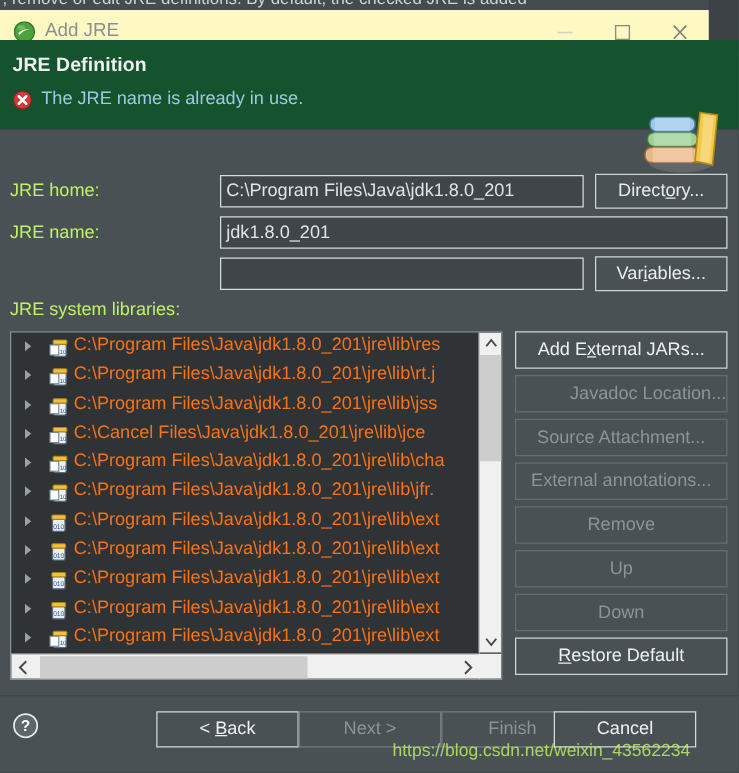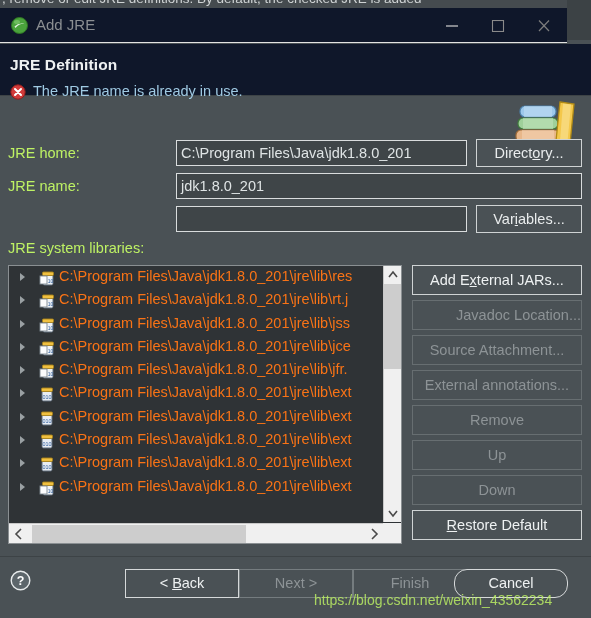--- a/index.html
+++ b/index.html
@@ -36,21 +36,21 @@
     top: 0; left: 567px;
     width: 24px; height: 40px;
     background: #3c4245;
   }
 
   
   .titlebar {
     position: absolute;
     top: 8px; left: 0;
     width: 567px; height: 35px;
-    background: #0f172a;
+    background: #fef9c3;
     border-bottom: 1px solid #e3e3e3;
   }
   .title-icon {
     position: absolute; left: 11px; top: 9px;
     width: 17px; height: 17px;
   }
   .title-text {
     position: absolute; left: 36px; top: 8px;
     font-size: 15px;
     color: #8b8f92;
@@ -62,23 +62,23 @@
     cursor: default;
   }
   .winbtn svg { position: absolute; left: 15px; top: 12px; }
   .btn-min  { left: 429px; }
   .btn-max  { left: 475px; }
   .btn-close{ left: 521px; }
 
   
   .header {
     position: absolute;
-    top: 44px; left: 0;
-    width: 591px; height: 52px;
-    background: #0f172a;
+    top: 32px; left: 0;
+    width: 591px; height: 72px;
+    background: #14532d;
     border-bottom: 1px solid #3d4346;
   }
   .header-title {
     position: absolute; left: 10px; top: 12px;
     font-size: 15.5px; font-weight: bold;
     color: #eef1f2;
     letter-spacing: 0.1px;
   }
   .error-icon {
     position: absolute; left: 10px; top: 40px;
@@ -384,21 +384,31 @@
             <span class="rtext">C:\Program Files\Java\jdk1.8.0_201\jre\lib\jss</span>
           </div>
           <div class="trow">
             <span class="arrow"></span>
             <span class="jar"><svg width="16" height="16" viewBox="0 0 16 16">
                 <rect x="4" y="5" width="10" height="10" rx="1.5" fill="#eef2f6" stroke="#5d6a78" stroke-width="1"></rect>
                 <rect x="3.5" y="2" width="11" height="3.5" rx="1" fill="#f0c040" stroke="#a8821a" stroke-width="0.9"></rect>
                 <rect x="1" y="6" width="7" height="8" fill="#fbfcfd" stroke="#7d8890" stroke-width="0.9"></rect>
                 <text x="11.5" y="13" font-size="5" font-family="Liberation Sans, sans-serif" fill="#2e5d9e" text-anchor="middle">10</text>
               </svg></span>
-            <span class="rtext">C:\Program Files\Java\jdk1.8.0_201\jre\lib\jce</span>
+            <span class="rtext">C:\Cancel Files\Java\jdk1.8.0_201\jre\lib\jce</span>
+          </div>
+          <div class="trow">
+            <span class="arrow"></span>
+            <span class="jar"><svg width="16" height="16" viewBox="0 0 16 16">
+                <rect x="4" y="5" width="10" height="10" rx="1.5" fill="#eef2f6" stroke="#5d6a78" stroke-width="1"></rect>
+                <rect x="3.5" y="2" width="11" height="3.5" rx="1" fill="#f0c040" stroke="#a8821a" stroke-width="0.9"></rect>
+                <rect x="1" y="6" width="7" height="8" fill="#fbfcfd" stroke="#7d8890" stroke-width="0.9"></rect>
+                <text x="11.5" y="13" font-size="5" font-family="Liberation Sans, sans-serif" fill="#2e5d9e" text-anchor="middle">10</text>
+              </svg></span>
+            <span class="rtext">C:\Program Files\Java\jdk1.8.0_201\jre\lib\cha</span>
           </div>
           <div class="trow">
             <span class="arrow"></span>
             <span class="jar"><svg width="16" height="16" viewBox="0 0 16 16">
                 <rect x="4" y="5" width="10" height="10" rx="1.5" fill="#eef2f6" stroke="#5d6a78" stroke-width="1"></rect>
                 <rect x="3.5" y="2" width="11" height="3.5" rx="1" fill="#f0c040" stroke="#a8821a" stroke-width="0.9"></rect>
                 <rect x="1" y="6" width="7" height="8" fill="#fbfcfd" stroke="#7d8890" stroke-width="0.9"></rect>
                 <text x="11.5" y="13" font-size="5" font-family="Liberation Sans, sans-serif" fill="#2e5d9e" text-anchor="middle">10</text>
               </svg></span>
             <span class="rtext">C:\Program Files\Java\jdk1.8.0_201\jre\lib\jfr.</span>
@@ -497,17 +507,17 @@
   <span class="help-icon">
     <svg width="21" height="21" viewBox="0 0 21 21">
       <circle cx="10.5" cy="10.5" r="9.3" fill="#5d666b" stroke="#e8ebec" stroke-width="1.4"></circle>
       <text x="10.5" y="15.2" font-size="12.5" font-family="Liberation Sans, sans-serif" font-weight="bold" fill="#ffffff" text-anchor="middle">?</text>
     </svg>
   </span>
   <div id="wizard-buttons">
       <div class="wbtn" style="left: 125px;"><span>&lt; <u>B</u>ack</span></div>
       <div class="wbtn disabled" style="left: 239px;"><span>Next &gt;</span></div>
       <div class="wbtn disabled" style="left: 353px;"><span>Finish</span></div>
-      <div class="wbtn" style="left: 454px; border-radius: 13px;"><span>Cancel</span></div>
+      <div class="wbtn" style="left: 443px;"><span>Cancel</span></div>
     </div>
   <div class="watermark">https://blog.csdn.net/weixin_43562234</div>
 
 </div>
 
 </body></html>

